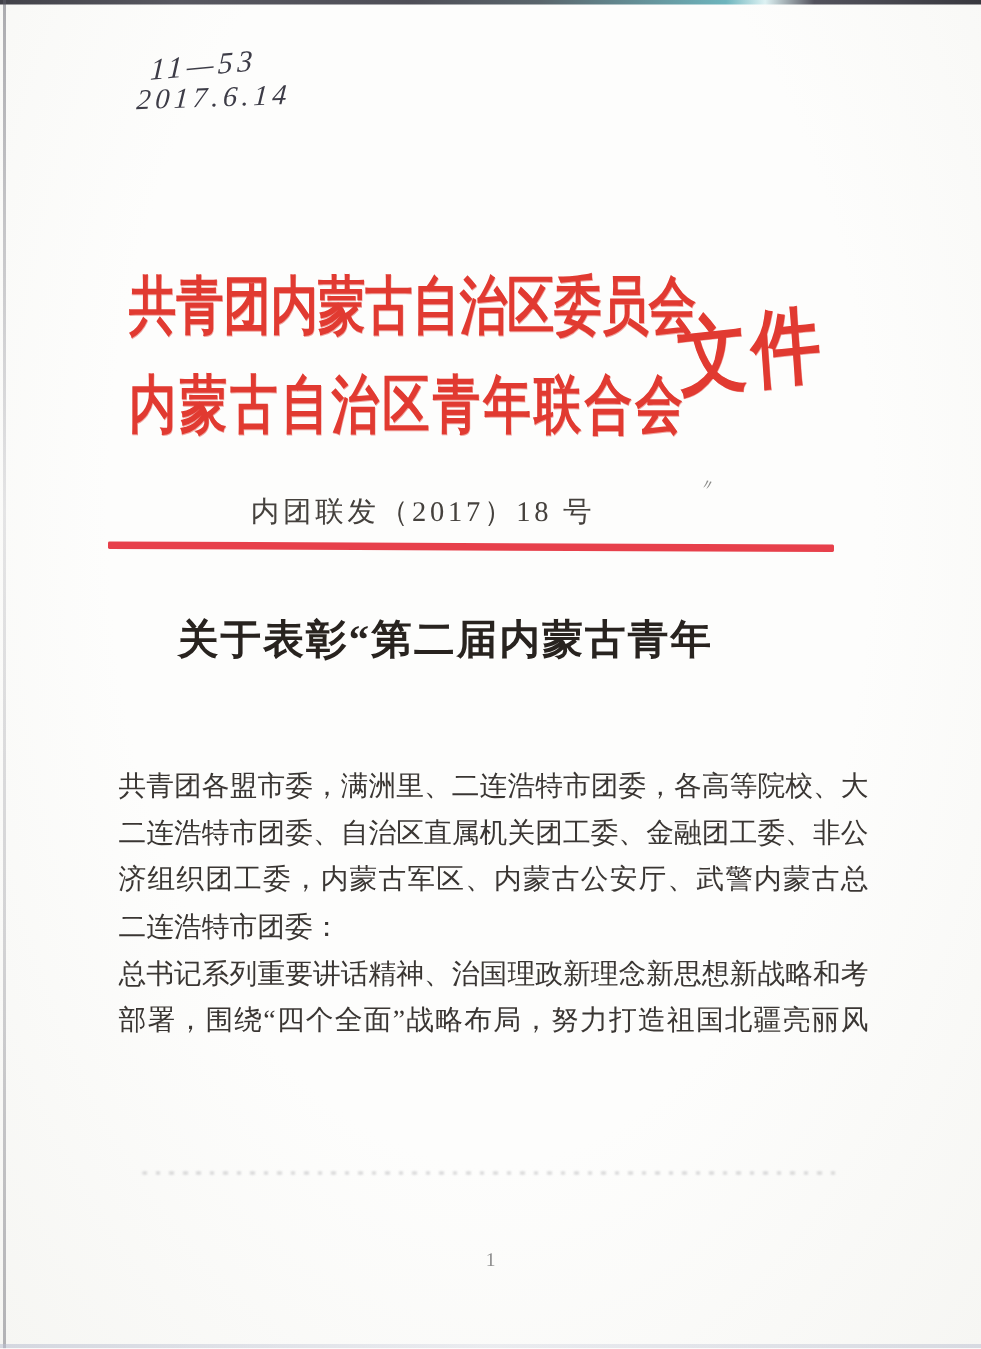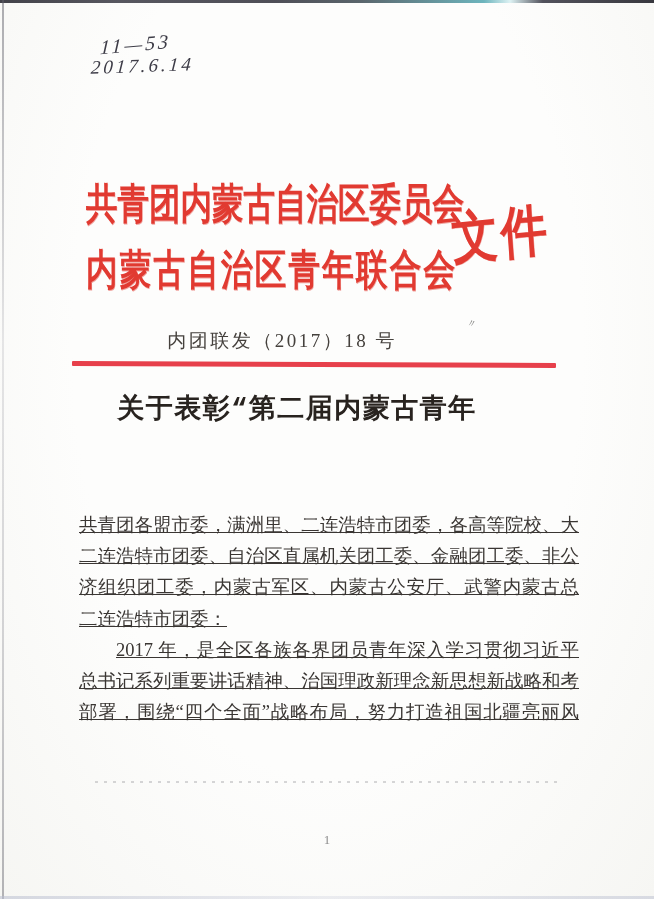--- a/index.html
+++ b/index.html
@@ -129,40 +129,38 @@
   .red-rule {
     position: absolute; left: 72px; top: 362px;
     width: 484px; height: 4.5px;
     background: #e7404b;
     transform: rotate(.25deg);
     border-radius: 1px;
   }
 
   
   .doc-title {
-    position: absolute; left: 0; top: 392px; width: 594px;
+    position: absolute; left: 0; top: 408px; width: 594px;
     text-align: center;
     font-size: 27px; font-weight: bold; letter-spacing: 1.5px;
     line-height: 37px;
     color: #28231f;
-    font-family: Liberation Mono, monospace;
   }
 
   
   .body-text {
     position: absolute; left: 79px; top: 510px; width: 500px;
     font-size: 18.5px;
     color: #3a3633;
   }
   .body-line {
     height: 31.2px; line-height: 31.2px;
     text-align: justify; text-align-last: justify;
     white-space: nowrap0;
     overflow: hidden;
-    text-decoration: underline;
   }
   .body-line.no-just { text-align-last: left; }
   .body-line.indent { padding-left: 37px; }
 
   .ghost-line {
     position: absolute; left: 95px; top: 781px; width: 465px; height: 2px;
     background: repeating-linear-gradient(90deg,
       rgba(140,140,145,.35) 0 3px, rgba(140,140,145,0) 3px 9px);
     filter: blur(.6px);
   }
@@ -196,21 +194,20 @@
 
   <div class="doc-title">
     <div>关于表彰“第二届内蒙古青年</div>
   </div>
 
   <div class="body-text">
     <div class="body-line">共青团各盟市委，满洲里、二连浩特市团委，各高等院校、大</div>
     <div class="body-line">二连浩特市团委、自治区直属机关团工委、金融团工委、非公经</div>
     <div class="body-line">济组织团工委，内蒙古军区、内蒙古公安厅、武警内蒙古总队、</div>
     <div class="body-line no-just">二连浩特市团委：</div>
-    <div class="body-line indent">2017 年，是全区各族各界团员青年深入学习贯彻习近平</div>
     <div class="body-line">总书记系列重要讲话精神、治国理政新理念新思想新战略和考</div>
     <div class="body-line">部署，围绕“四个全面”战略布局，努力打造祖国北疆亮丽风</div>
   </div>
 
   <div class="ghost-line"></div>
 
   <div class="page-number">1</div>
 
 </div>
 

